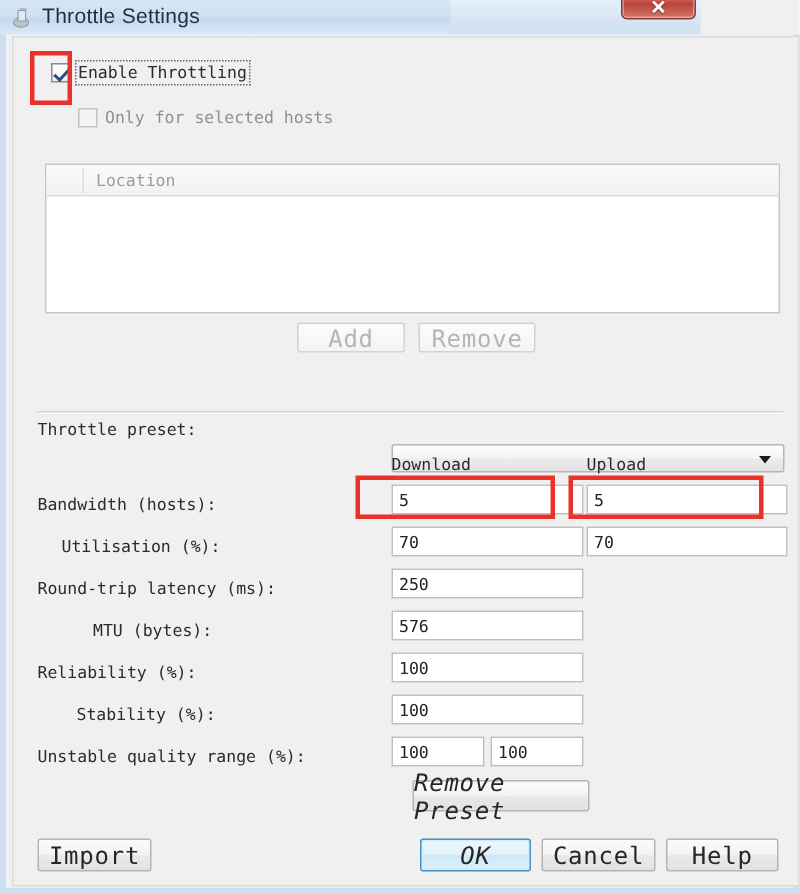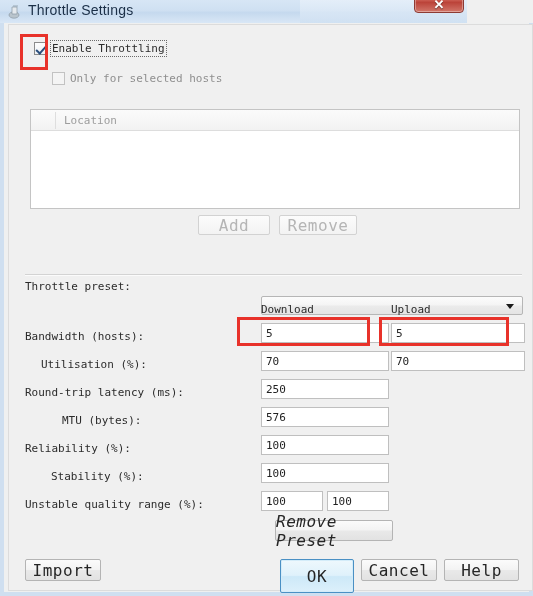--- a/index.html
+++ b/index.html
@@ -318,21 +318,21 @@
       <div class="lbl" style="left:32px; top:445px;margin-left:10px;">Stability (%):</div>
       <div class="tin" style="left:252px; top:438px; width:128px;">100</div>
 
       <div class="lbl" style="left:16px; top:473px;">Unstable quality range (%):</div>
       <div class="tin" style="left:252px; top:466px; width:62px;">100</div>
       <div class="tin" style="left:318px; top:466px; width:62px;">100</div>
 
       <div class="btn" style="left:266px; top:495px; width:118px; height:21px;font-style:italic;">Remove Preset</div>
 
       <div class="btn" style="left:16px; top:534px; width:76px; height:22px;">Import</div>
-      <div class="btn default" style="left:271px; top:534px; width:74px; height:34px;">OK</div>
+      <div class="btn default" style="left:271px; top:534px; width:74px; height:22px;font-style:italic;">OK</div>
       <div class="btn" style="left:352px; top:534px; width:76px; height:22px;">Cancel</div>
       <div class="btn" style="left:435px; top:534px; width:75px; height:22px;">Help</div>
 
     </div>
   </div>
 
   <div class="annot" style="left:20px; top:34px; width:28px; height:36px;"></div>
   <div class="annot" style="left:237px; top:317px; width:133px; height:29px;"></div>
   <div class="annot" style="left:379px; top:317px; width:130px; height:29px;"></div>
 

